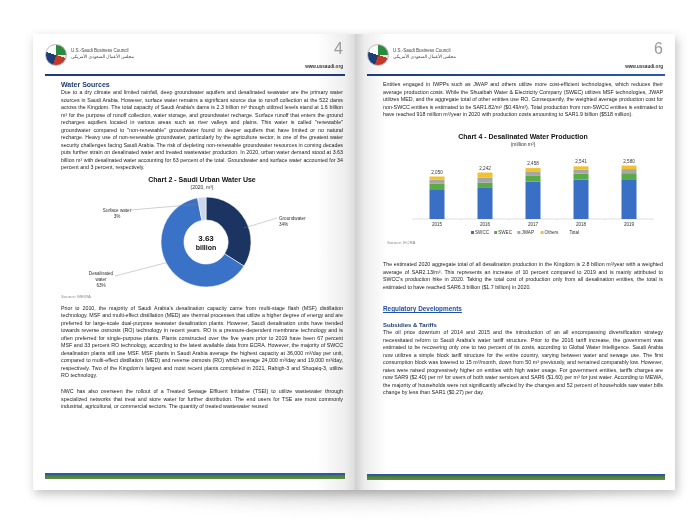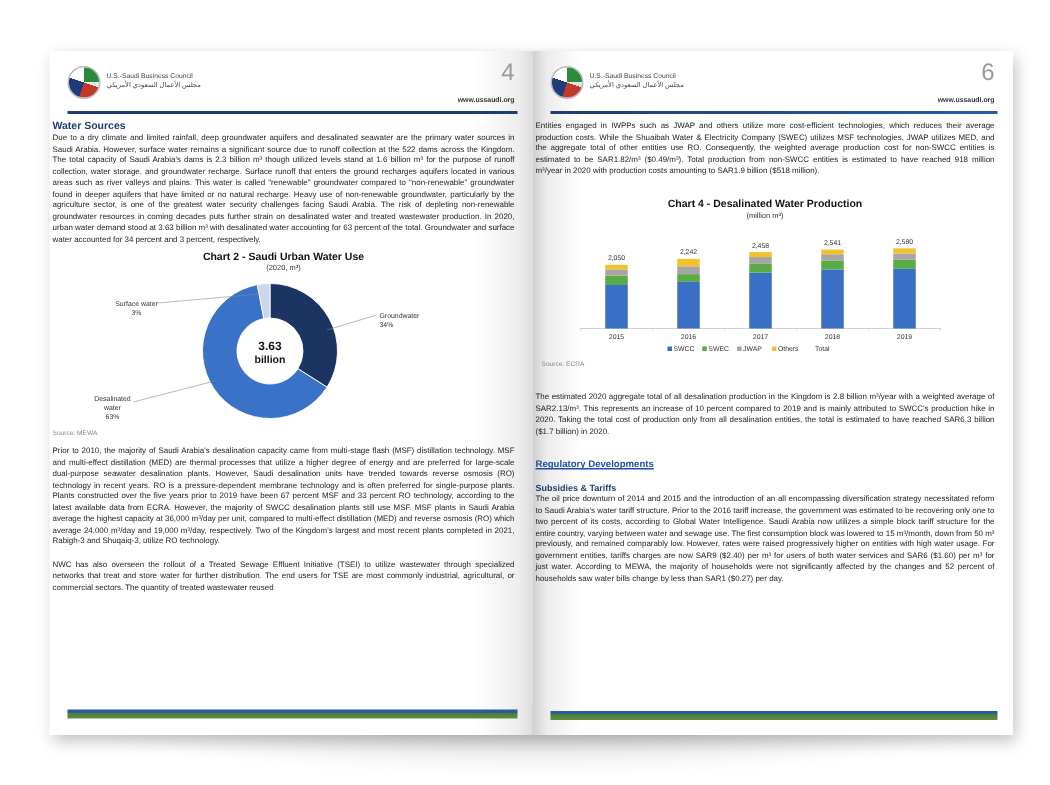--- a/index.html
+++ b/index.html
@@ -24,21 +24,21 @@
   .header { position: absolute; left: 12px; right: 10px; top: 8px; height: 28px; }
   .logo { position: absolute; left: 0; top: 2px; width: 22px; height: 22px; border-radius: 50%;
     background: conic-gradient(#2b8a3e 0 25%, #e8e8e8 25% 30%, #c0392b 30% 55%, #1c3d7a 55% 80%, #ffffff 80% 100%);
     border: 1px solid #bbb; }
   .logo-text { position: absolute; left: 26px; top: 6px; font-size: 4.5px; color: #444; line-height: 6px; }
   .page-num { position: absolute; right: 2px; top: -2px; font-size: 16px; color: #9a9a9a; font-family: "Liberation Sans", sans-serif; }
   .site { position: absolute; right: 2px; top: 22px; font-size: 4.6px; color: #333; font-weight: bold; }
   .rule-top { position: absolute; left: 12px; right: 10px; top: 40px; height: 2px; background: #1f3c74; }
   .right .rule-top { background: linear-gradient(to right, #1f3c74, #2a5aa8); }
 
-  .content { position: absolute; left: 2px; right: 12px; top: 46px; font-size: 5.3px; line-height: 7.55px; color: #222; text-align: justify; }
+  .content { position: absolute; left: 28px; right: 12px; top: 46px; font-size: 5.3px; line-height: 7.55px; color: #222; text-align: justify; }
   .section-title { font-weight: bold; color: #1f3c74; font-size: 7px; line-height: 9px; }
   .sub-title { font-weight: bold; color: #1f3c74; font-size: 6px; line-height: 8px; margin-top: 2px; }
   .reg-link { color: #1f4fa8; text-decoration: underline; font-weight: bold; font-size: 6.4px; }
   p { margin: 0; }
   .gap { height: 8px; }
 
   .chart-title { text-align: center; font-weight: bold; font-size: 7px; color: #111; line-height: 8px; }
   .chart-sub { text-align: center; font-size: 5px; color: #333; line-height: 6px; }
 
   .bottom-rule { position: absolute; left: 12px; right: 10px; height: 6px;

